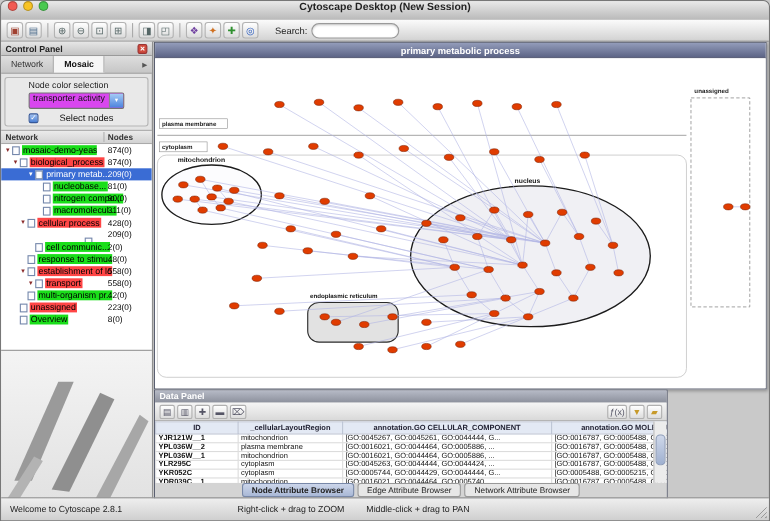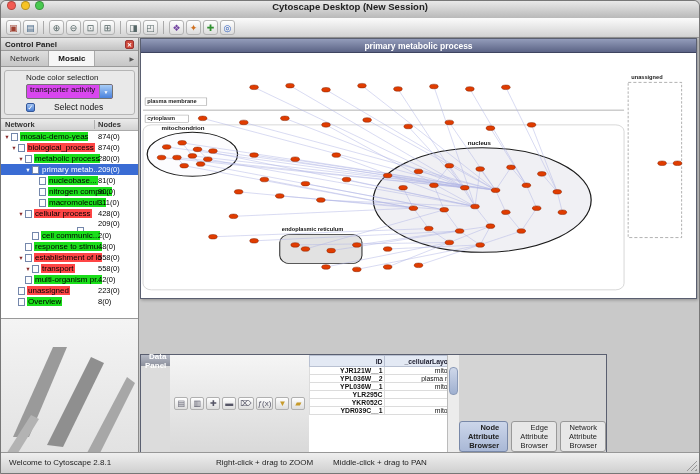--- a/index.html
+++ b/index.html
@@ -113,38 +113,37 @@
   .tlabel.g{background:#1ade1a;}
   .tlabel.r{background:#ff4545;}
   .tree-row.sel .tlabel{background:transparent;}
   .tcount{position:absolute;left:97px;font-size:7.5px;}
   .birdseye{
     flex:1;border-top:1px solid #999;background:linear-gradient(#f4f4f4,#e2e2e2);
     position:relative;overflow:hidden;
   }
   
   .net-frame{
-    position:absolute;left:139px;top:37px;width:557px;height:261px;
+    position:absolute;left:139px;top:37px;width:557px;height:316px;
     border:1px solid #5a5f70;background:#fff;display:flex;flex-direction:column;
     box-sizing:border-box;box-shadow:1px 1px 3px rgba(0,0,0,.3);
   }
   .net-title{
     flex:0 0 13px;height:13px;background:linear-gradient(#939cba,#5c6486);
     color:#fff;font-size:8.5px;font-weight:bold;
     display:flex;align-items:center;justify-content:center;
     border-bottom:1px solid #3e4460;
   }
   .net-canvas{flex:1;position:relative;background:#fff;}
   .net-canvas svg{position:absolute;left:0;top:0;width:100%;height:100%;}
   
   .data-panel{
     position:absolute;left:139px;top:353px;width:467px;height:100px;
-    border:1px solid #5a5f70;background:#dcdcdc;display:flex;
+    border:1px solid #5a5f70;background:#dcdcdc;display:flex;flex-direction:column;
     box-sizing:border-box;
-    text-align:right;
   }
   .dp-title{
     flex:0 0 11px;height:11px;background:linear-gradient(#b6bac6,#8c909c);
     color:#fff;font-size:8px;font-weight:bold;display:flex;align-items:center;padding:0 4px;
   }
   .dp-toolbar{
     flex:0 0 16px;display:flex;align-items:center;padding:0 3px;
     background:linear-gradient(#f5f5f5,#d9d9d9);border-bottom:1px solid #ababab;
   }
   .dp-btn{
@@ -216,20 +215,24 @@
       <span class="tb-btn">⊞</span>
       <span class="tb-sep"></span>
       <span class="tb-btn">◨</span>
       <span class="tb-btn">◰</span>
       <span class="tb-sep"></span>
       <span class="tb-btn" style="color: rgb(112, 64, 160);">❖</span>
       <span class="tb-btn" style="color: rgb(208, 112, 32);">✦</span>
       <span class="tb-btn" style="color: rgb(48, 144, 48);">✚</span>
       <span class="tb-btn" style="color: rgb(48, 96, 192);">◎</span>
     </span>
+  <span class="search-wrap">
+    <span class="search-label">Search:</span>
+    <input class="search-input" type="text" value="" style="">
+  </span>
 </div>
 
 <div class="control-panel">
   <div class="cp-header">
     <span>Control Panel</span>
     <span class="cp-close">✕</span>
   </div>
   <div class="cp-tabs" id="cp-tabs">
       <div class="cp-tab">Network</div>
       <div class="cp-tab on">Mosaic</div>
@@ -257,26 +260,20 @@
         <span class="tri">▼</span>
         <span class="doc"></span>
         <span class="tlabel g">mosaic-demo-yeast</span>
         <span class="tcount">874(0)</span>
       </div>
       <div class="tree-row" style="padding-left: 9px;">
         <span class="tri">▼</span>
         <span class="doc"></span>
         <span class="tlabel r">biological_process</span>
         <span class="tcount">874(0)</span>
-      </div>
-      <div class="tree-row" style="padding-left: 16px;">
-        <span class="tri">▼</span>
-        <span class="doc"></span>
-        <span class="tlabel g">metabolic process</span>
-        <span class="tcount">280(0)</span>
       </div>
       <div class="tree-row sel" style="padding-left: 23px;">
         <span class="tri">▼</span>
         <span class="doc"></span>
         <span class="tlabel g">primary metab...</span>
         <span class="tcount">209(0)</span>
       </div>
       <div class="tree-row" style="padding-left: 30px;">
         <span class="tri"></span>
         <span class="doc"></span>

